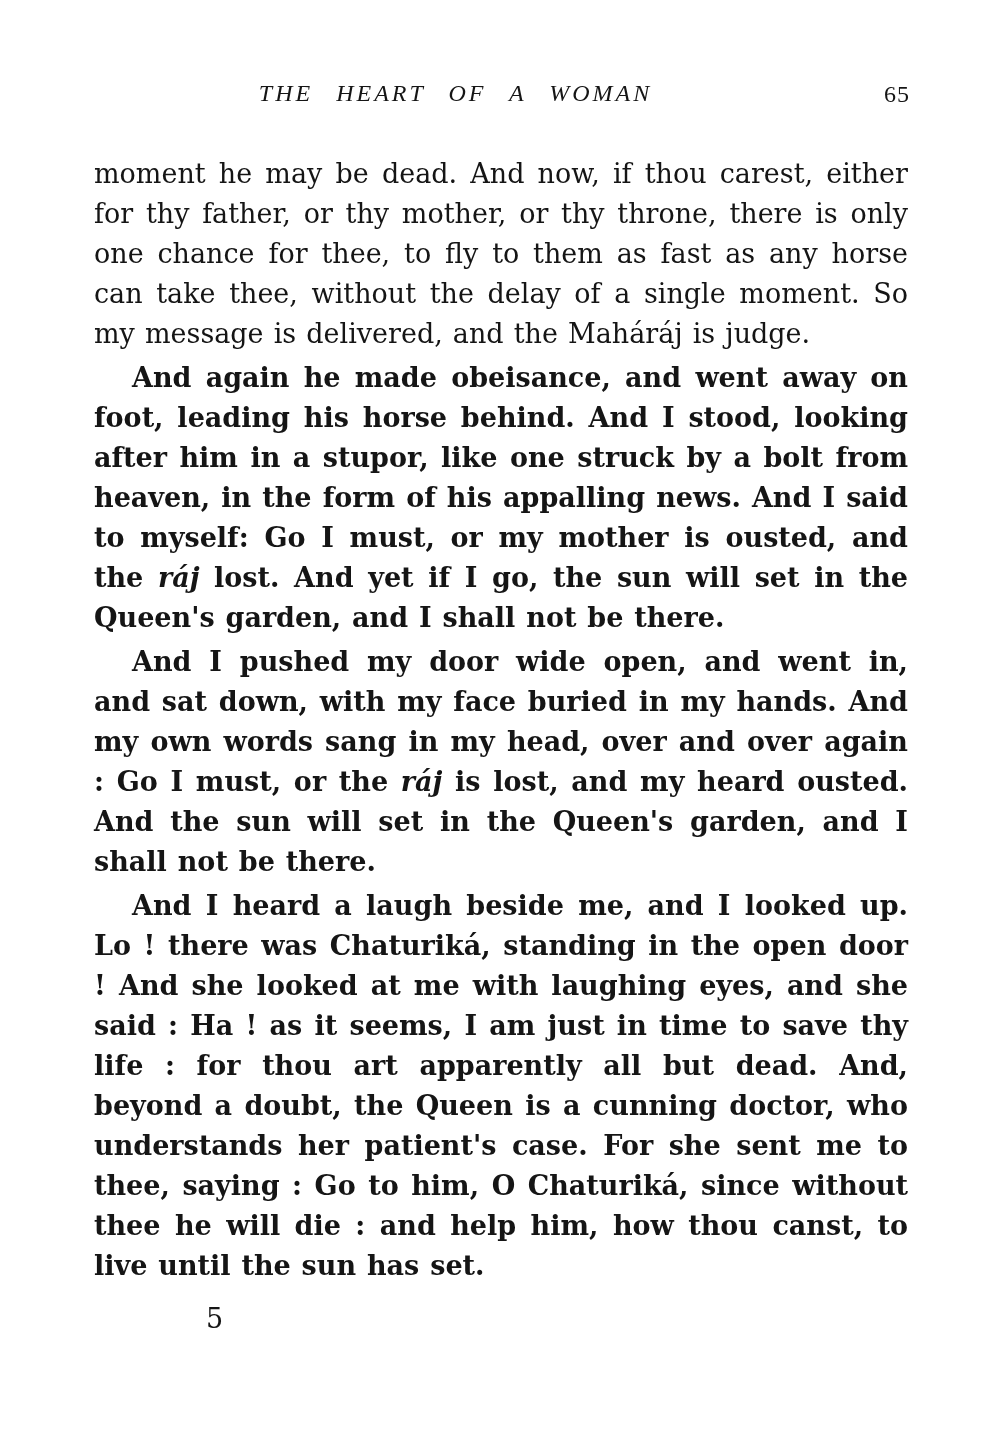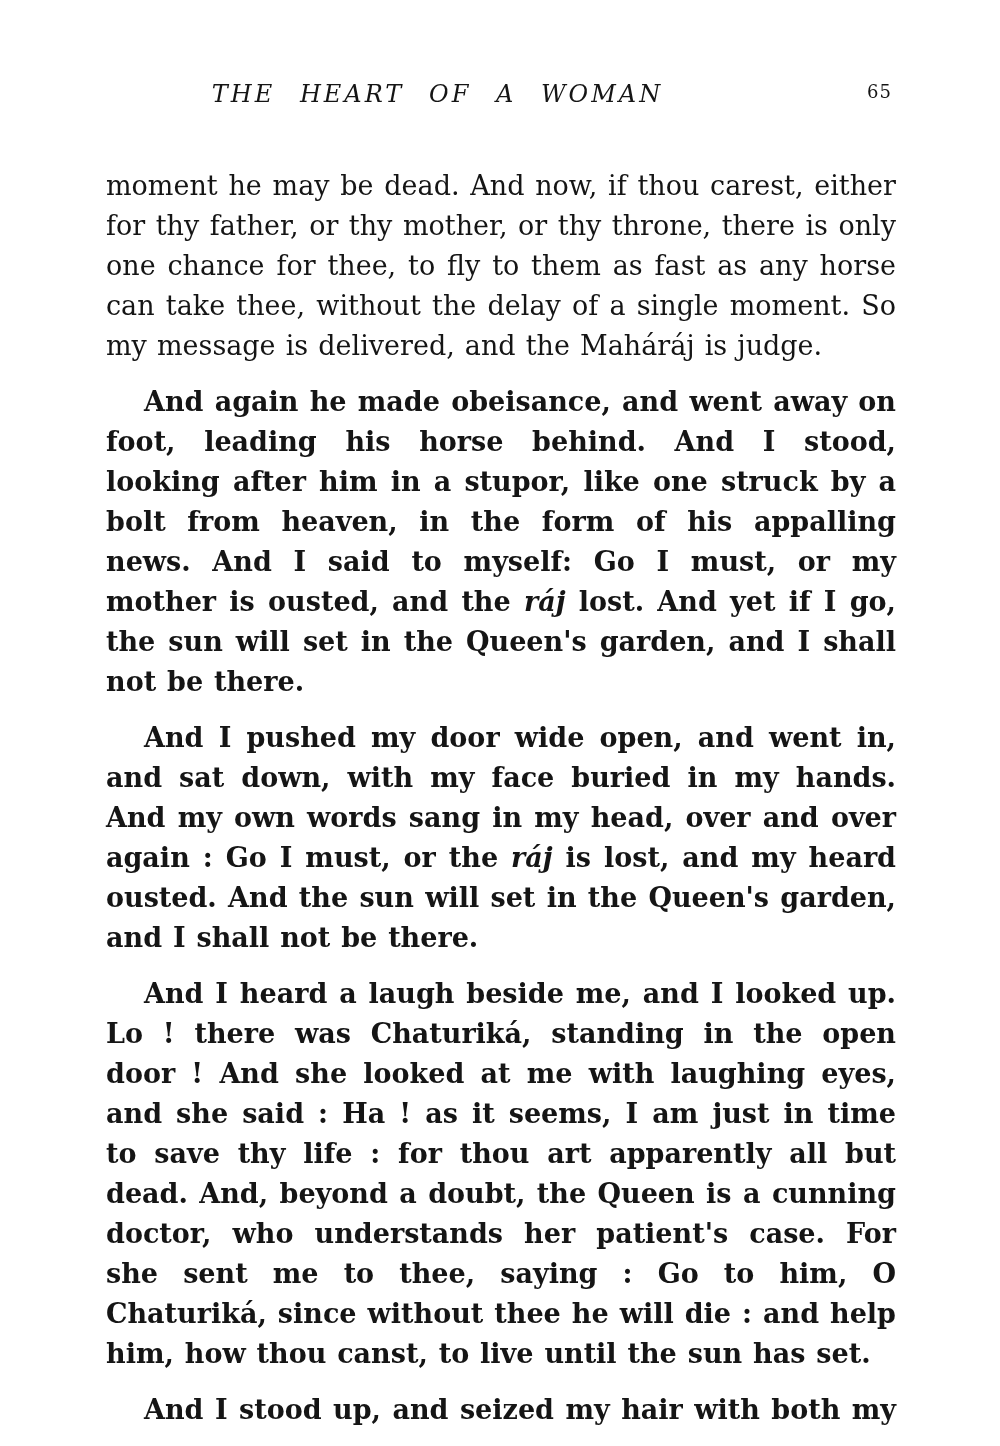--- a/index.html
+++ b/index.html
@@ -19,56 +19,57 @@
     position: relative;
     overflow: hidden;
   }
   .book-page {
     position: absolute;
     inset: 0;
   }
   .running-header {
     position: absolute;
     top: 80px;
-    left: 74px;
+    left: 92px;
     width: 822px;
     height: 34px;
+    font-family: Liberation Serif, serif;
   }
   .header-title {
     position: absolute;
     left: 0;
     right: 95px;
     top: 0;
     text-align: center;
     font-style: italic;
     font-size: 24px;
     letter-spacing: 3px;
     word-spacing: 14px;
     white-space: nowrap;
   }
   .page-number {
     position: absolute;
     right: 4px;
     top: 1px;
-    font-size: 18px;
+    font-size: 24px;
     letter-spacing: 1px;
     margin-left: 32px;
   }
   .text-block {
     position: absolute;
     top: 150px;
     left: 90px;
     width: 822px;
     font-size: 27px;
     line-height: 40px;
     text-align: justify;
     word-spacing: 1.5px;
   }
   .text-block p {
-    margin: 16px;
+    margin: 4px;
     padding: 0;
   }
   .text-block p.indent {
     text-indent: 38px;
     font-weight: bold;
   }
   .text-block p.continues {
     text-align-last: justify;
   }
   .italic {
@@ -92,17 +93,16 @@
     <div class="header-title">THE HEART OF A WOMAN</div>
     <div class="page-number">65</div>
   </div>
 
   <div class="text-block">
 
     <p><span>moment he may be dead.  And now, if thou carest, either for thy father, or thy mother, or thy throne, there is only one chance for thee, to fly to them as fast as any horse can take thee, without the delay of a single moment.  So my message is delivered, and the Maháráj is judge.</span></p>
       <p class="indent"><span>And again he made obeisance, and went away on foot, leading his horse behind.  And I stood, looking after him in a stupor, like one struck by a bolt from heaven, in the form of his appalling news.  And I said to myself: Go I must, or my mother is ousted, and the </span><span class="italic">ráj</span><span> lost.  And yet if I go, the sun will set in the Queen's garden, and I shall not be there.</span></p>
       <p class="indent"><span>And I pushed my door wide open, and went in, and sat down, with my face buried in my hands.  And my own words sang in my head, over and over again : Go I must, or the </span><span class="italic">ráj</span><span> is lost, and my heard ousted.  And the sun will set in the Queen's garden, and I shall not be there.</span></p>
       <p class="indent"><span>And I heard a laugh beside me, and I looked up. Lo ! there was Chaturiká, standing in the open door ! And she looked at me with laughing eyes, and she said : Ha ! as it seems, I am just in time to save thy life : for thou art apparently all but dead.  And, beyond a doubt, the Queen is a cunning doctor, who understands her patient's case.  For she sent me to thee, saying : Go to him, O Chaturiká, since without thee he will die : and help him, how thou canst, to live until the sun has set.</span></p>
-      <p class="indent continues"><span>And I stood up, and seized my hair with both my</span></p>
       <div class="signature-mark">5</div>
   </div>
 
 </div>
 
 </body></html>

